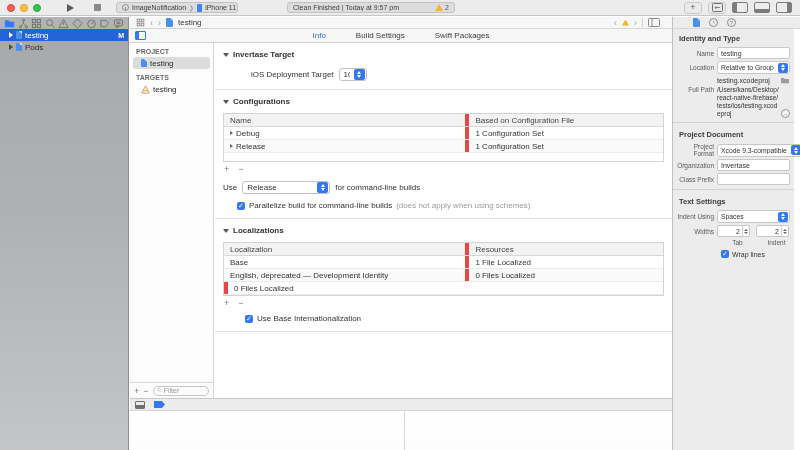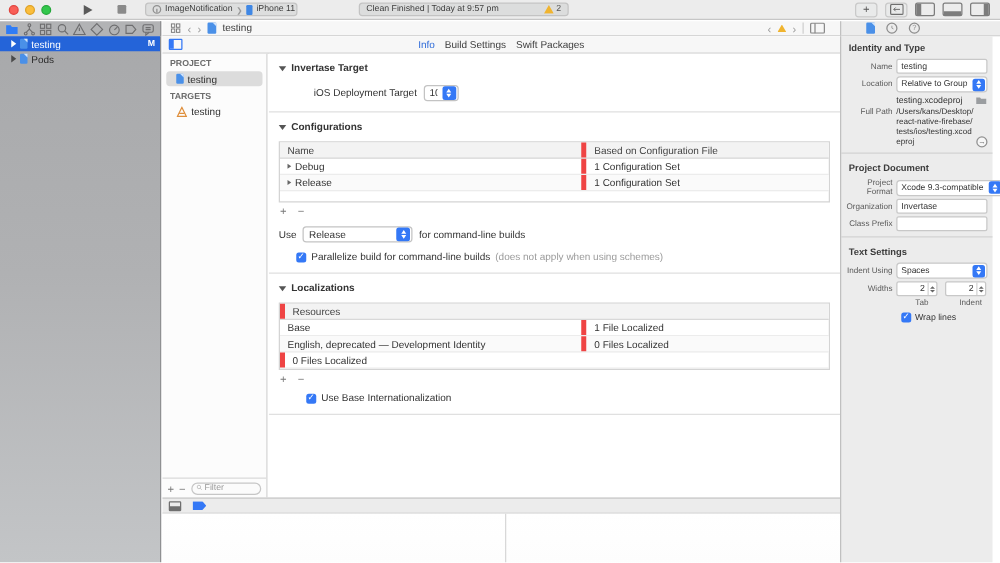--- a/index.html
+++ b/index.html
@@ -50,21 +50,21 @@
 .nav-item.sel{background:#2464d9;color:#fff}
 .tri-r{width:0;height:0;border-top:3px solid transparent;border-bottom:3px solid transparent;border-left:4px solid #4a4a4a;flex:0 0 auto}
 .nav-item.sel .tri-r{border-left-color:#fff}
 .nav-badge{margin-left:auto;font-size:7px;font-weight:bold;color:#fff}
 
 
 .editor{position:absolute;left:130px;top:29px;width:542px;bottom:0;background:#fff}
 .edit-tabs{height:14px;background:#f7f7f7;border-bottom:1px solid #d2d2d2;display:flex;align-items:center}
 .pane-toggle-icon{width:11px;height:9px;border:1px solid #3478f6;border-radius:1px;margin-left:5px;position:relative}
 .pane-toggle-icon::after{content:"";position:absolute;left:0;top:0;bottom:0;width:3px;background:#3478f6}
-.tabset{position:absolute;left:0;right:0;display:flex;justify-content:center;gap:8px;pointer-events:none}
+.tabset{position:absolute;left:0;right:0;display:flex;justify-content:center;gap:30px;pointer-events:none}
 .tab{font-size:8px;color:#3c3c3c;pointer-events:auto}
 .tab.active{color:#2e6bd9}
 .proj-pane{position:absolute;left:0;top:14px;width:84px;bottom:52px;background:#fcfcfc;border-right:1px solid #d6d6d6}
 .grp-hdr{font-size:7px;font-weight:bold;color:#6b6b6b;padding:5px 6px 2px 6px}
 .pp-item{height:12px;display:flex;align-items:center;gap:3px;margin:0 3px;padding-left:8px;border-radius:3px;font-size:8px;color:#2f2f2f}
 .pp-item.sel{background:#dcdcdc}
 .filterbar{position:absolute;left:0;right:0;bottom:0;height:16px;border-top:1px solid #d9d9d9;display:flex;align-items:center;gap:4px;padding:0 4px}
 .pm{color:#787878;font-size:9px;line-height:8px}
 .filterbox{flex:1;height:10px;border:1px solid #c6c6c6;border-radius:5px;display:flex;padding:0 3px;gap:2px;background:#fbfbfb}
 .filterbox input{border:none;outline:none;background:transparent;width:100%;font-size:7px;color:#555;font-family:"Liberation Sans",sans-serif}
@@ -378,20 +378,21 @@
       <span class="note">(does not apply when using schemes)</span>
     </div>
     <div class="hsep"></div>
 
     <div class="sec-hdr">
       <span class="tri-d"></span>
       <span class="sec-title">Localizations</span>
     </div>
     <div class="tbl">
       <div class="trow thead">
+        <span class="tcell">Localization</span>
         <span class="tcell">Resources</span>
       </div>
       <div class="trow tbody">
         <span class="tcell">Base</span>
         <span class="tcell">1 File Localized</span>
       </div>
       <div class="trow tbody alt">
         <span class="tcell">English, deprecated — Development Identity</span>
         <span class="tcell">0 Files Localized</span>
       </div>

